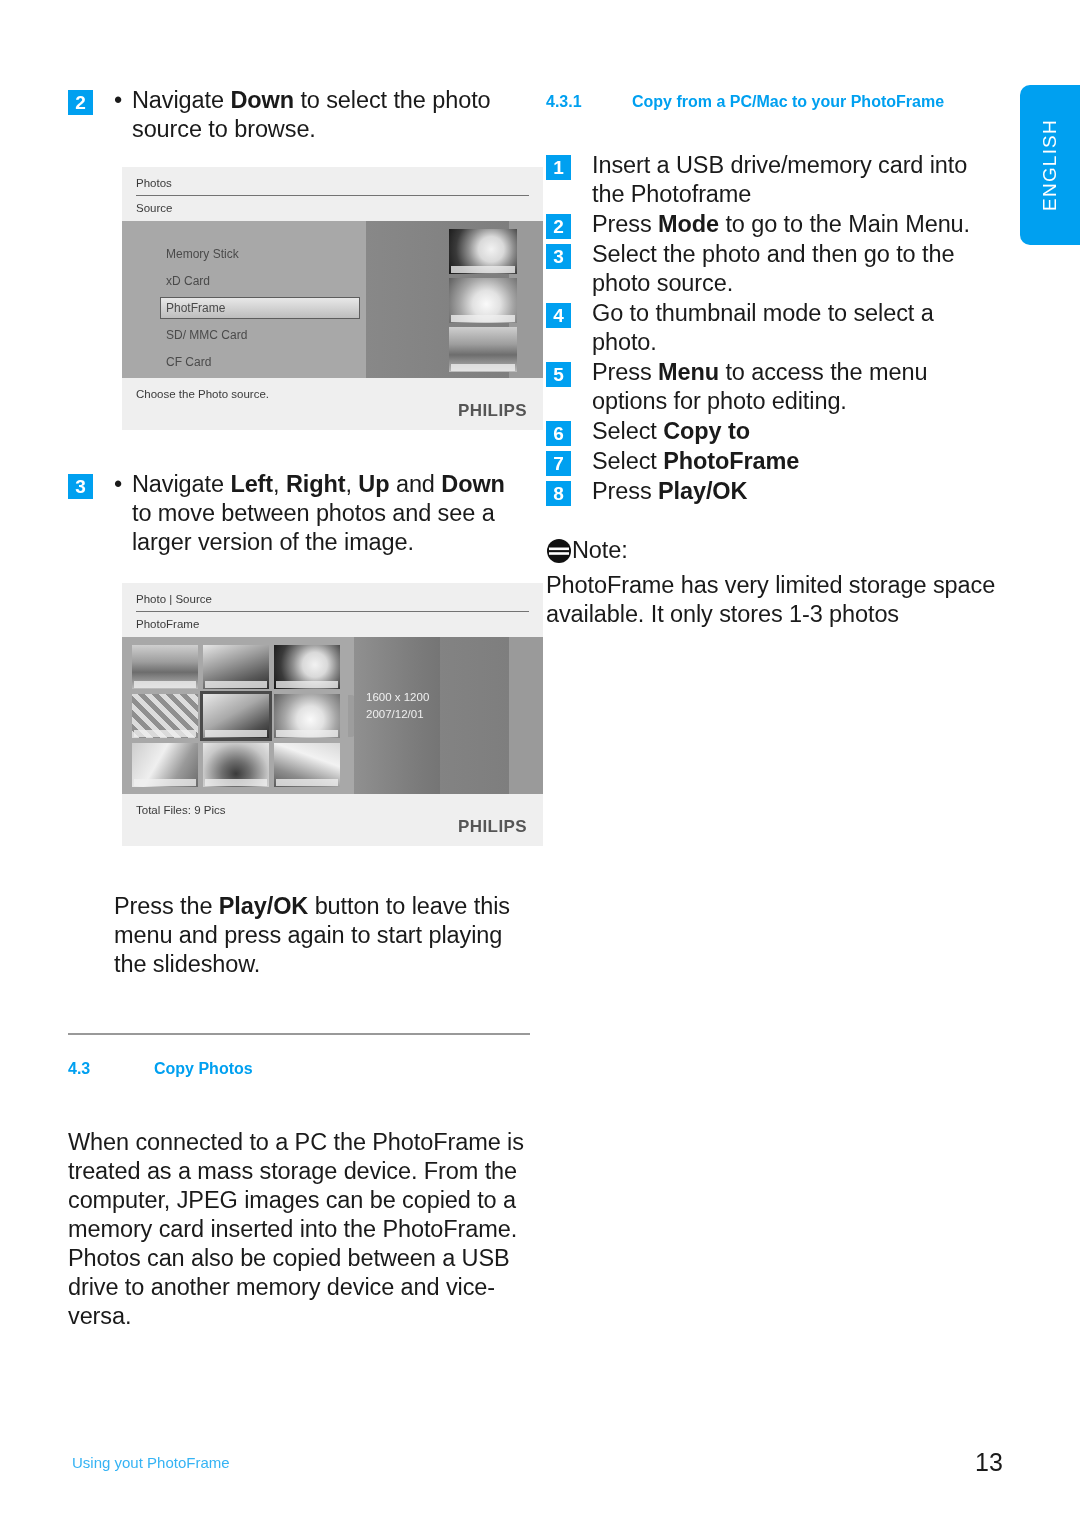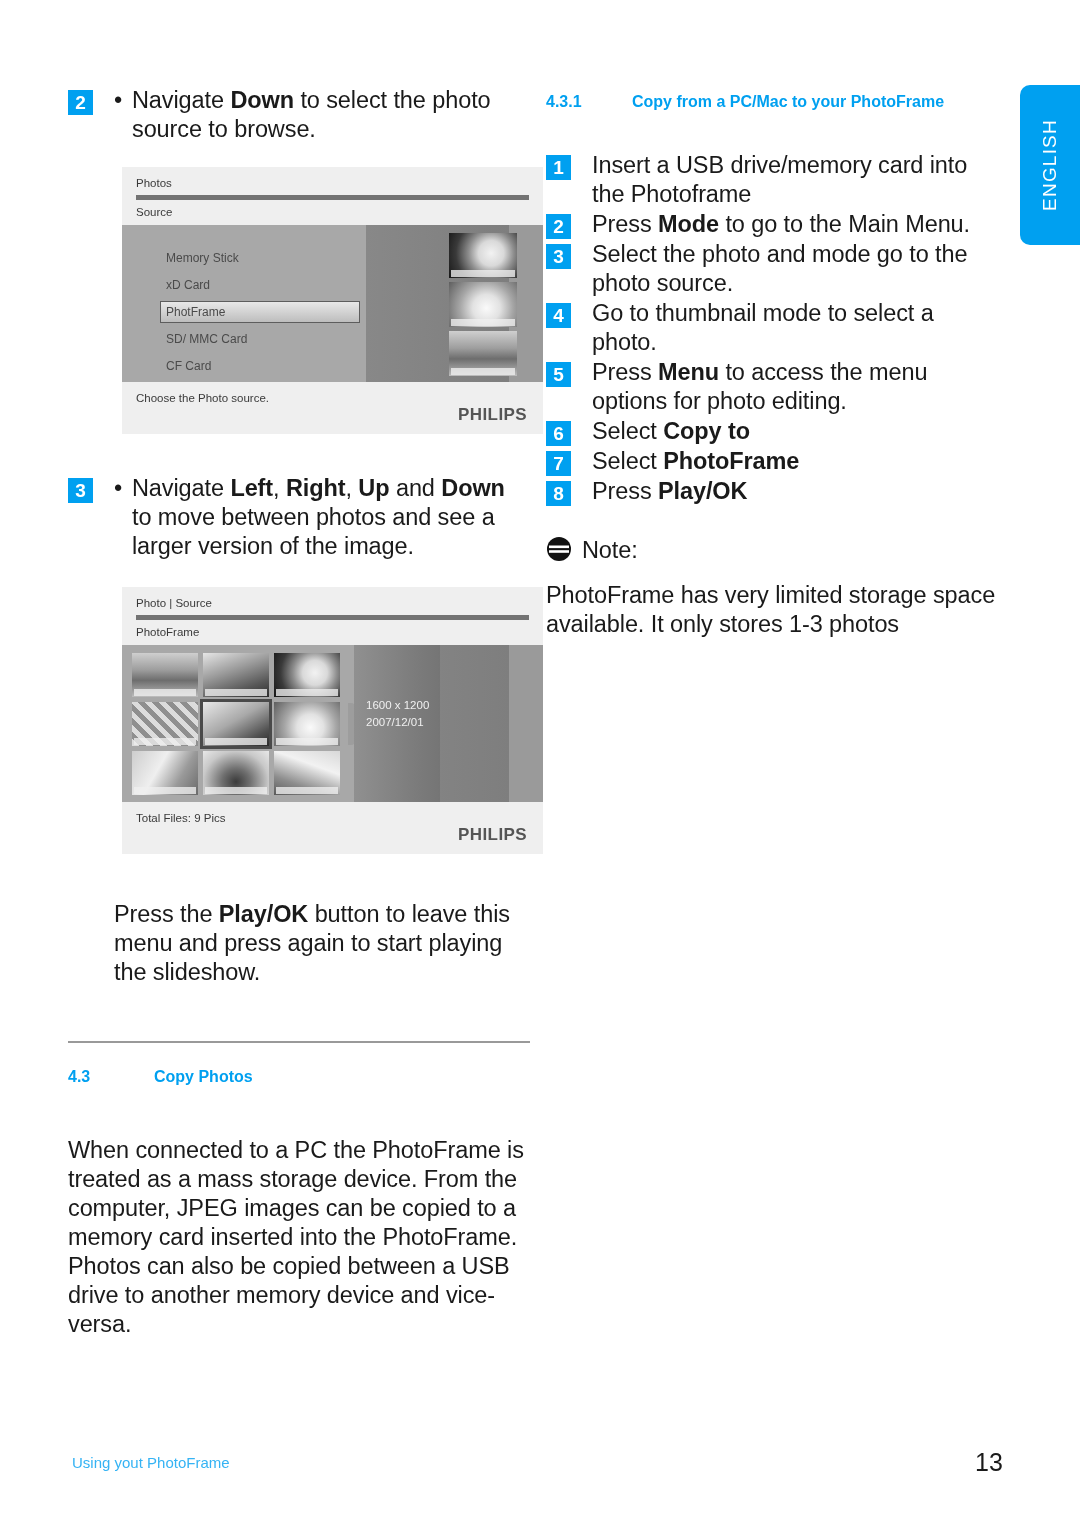--- a/index.html
+++ b/index.html
@@ -102,24 +102,23 @@
     font-size: 16px;
     line-height: 31px;
     display: flex;
   }
   .heading .num { width: 86px; flex: none; }
   .heading .txt { flex: 1; }
 
   
   .note-line {
     display: flex;
-    align-items: flex-start;
-    gap: 10px;
+    align-items: center;
     margin-top: 30px;
-    margin-bottom: 16px;
+    margin-bottom: 6px;
   }
   .note-icon {
     width: 26px; height: 26px;
     flex: none;
     display: block;
   }
 
   
   .shot {
     position: relative;
@@ -129,21 +128,21 @@
     font-family: "Liberation Sans", sans-serif;
     color: #3a3a3a;
   }
   .shot-head {
     padding: 10px 14px 0 14px;
     background: #efefef;
   }
   .shot-head .l1 { font-size: 11.5px; padding-bottom: 6px; }
   .shot-head .l2 {
     font-size: 11.5px;
-    border-top: 5px solid #737373;
+    border-top: 1px solid #737373;
     padding-top: 6px;
     padding-bottom: 7px;
   }
   .shot-body {
     position: relative;
     height: 157px;
     overflow: hidden;
     background: linear-gradient(90deg,#a8a8a8 0%,#a8a8a8 58%,#888888 58%,#7e7e7e 92%,#9a9a9a 92%,#9a9a9a 100%);
   }
   .shot-foot {
@@ -397,21 +396,21 @@
     <div class="numitem para">
       <span class="badge">1</span>
       <span>Insert a USB drive/memory card into the Photoframe</span><b></b><span></span>
     </div>
     <div class="numitem para">
       <span class="badge">2</span>
       <span>Press </span><b>Mode</b><span> to go to the Main Menu.</span>
     </div>
     <div class="numitem para">
       <span class="badge">3</span>
-      <span>Select the photo and mode go to the photo source.</span><b></b><span></span>
+      <span>Select the photo and then go to the photo source.</span><b></b><span></span>
     </div>
     <div class="numitem para">
       <span class="badge">4</span>
       <span>Go to thumbnail mode to select a photo.</span><b></b><span></span>
     </div>
     <div class="numitem para">
       <span class="badge">5</span>
       <span>Press </span><b>Menu</b><span> to access the menu options for photo editing.</span>
     </div>
     <div class="numitem para">

